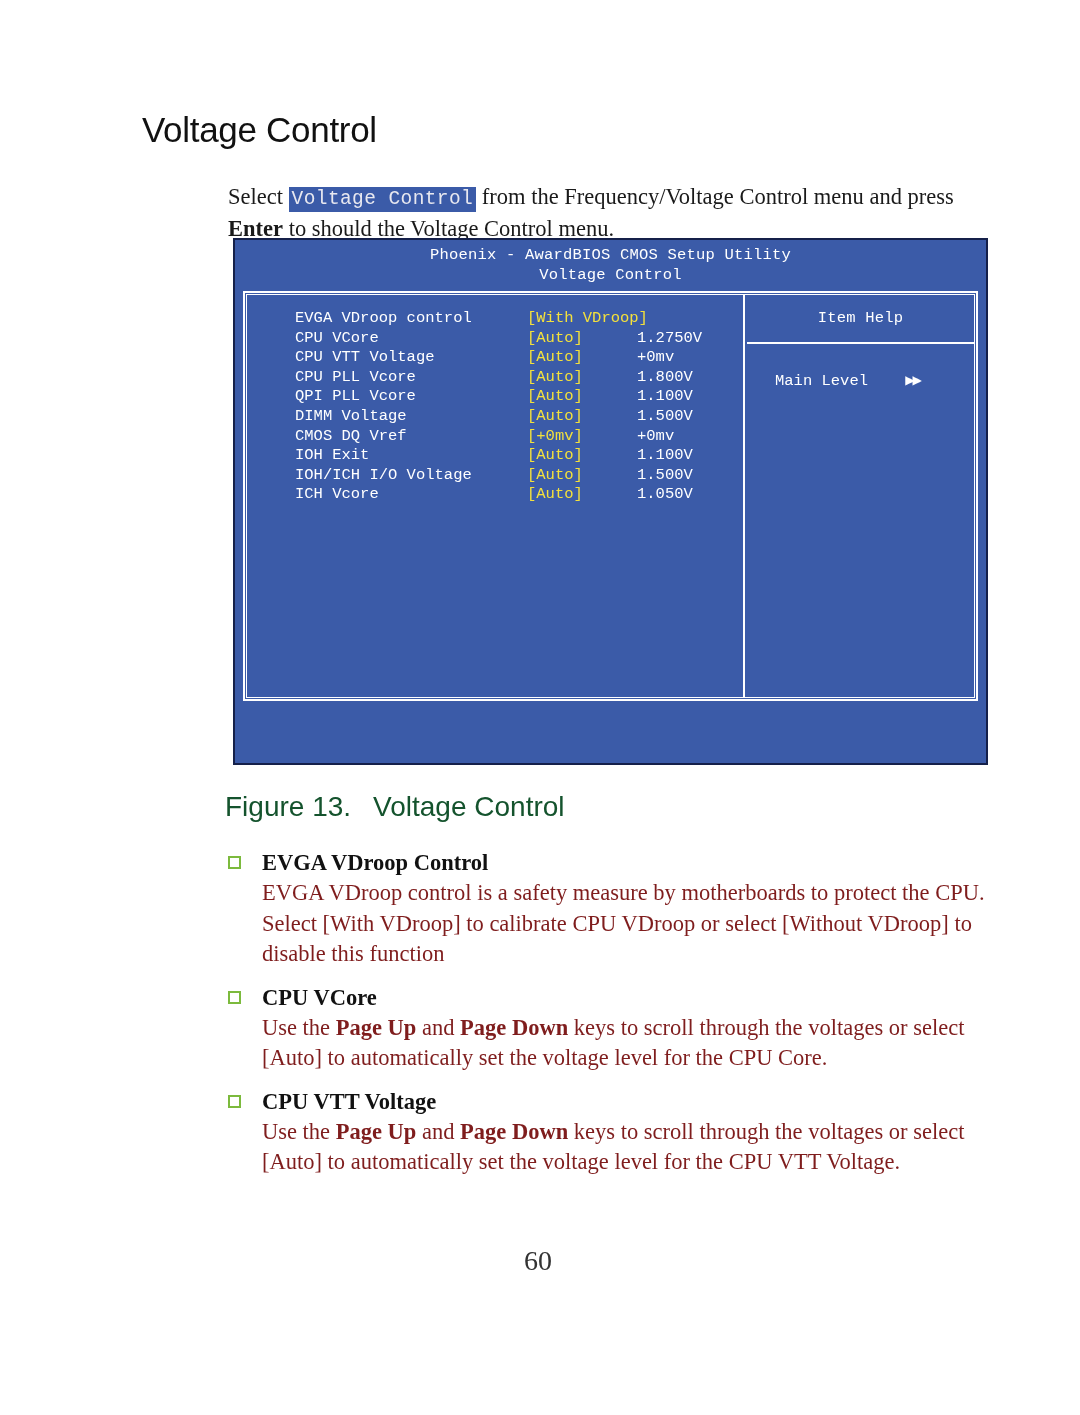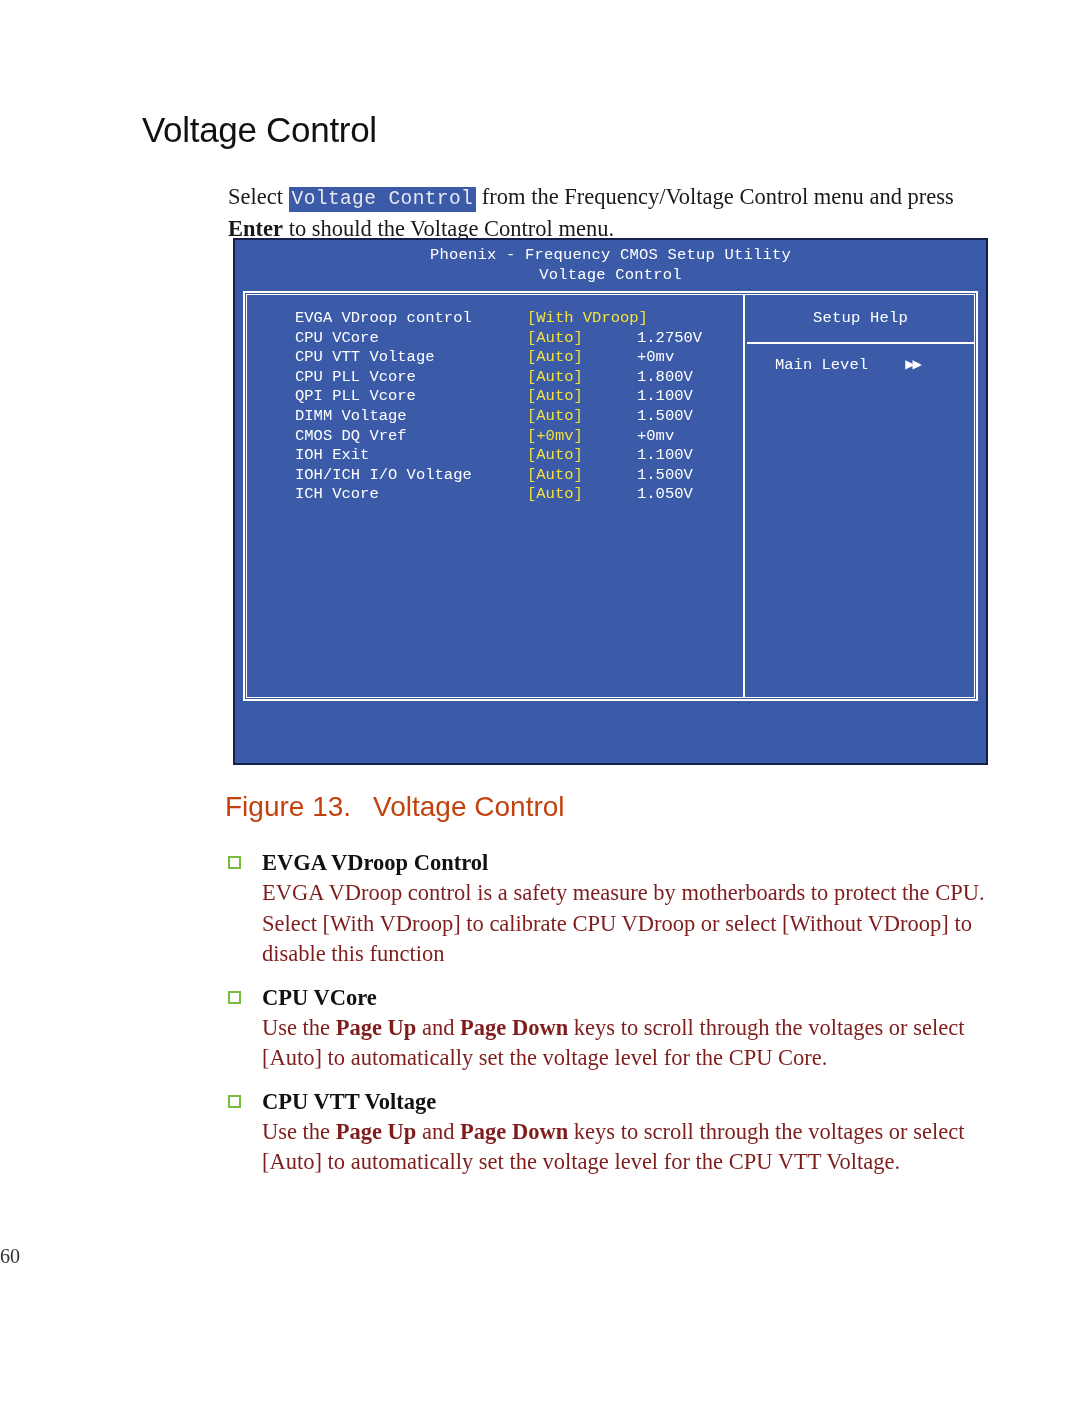--- a/index.html
+++ b/index.html
@@ -133,21 +133,21 @@
     bottom: 0;
   }
   .help-title {
     height: 47px;
     line-height: 47px;
     text-align: center;
     border-bottom: 2px solid #ffffff;
     letter-spacing: 0.2px;
   }
   .help-body {
-    padding-top: 12px;
+    padding-top: 28px;
     padding-left: 28px;
     white-space: pre;
   }
   .arrows { letter-spacing: -2px; }
 
   .bios-footer {
     position: absolute;
     left: 0;
     right: 0;
     bottom: 6px;
@@ -158,21 +158,21 @@
   .footer-line1 { letter-spacing: 0.1px; }
   .footer-line2 { letter-spacing: 0.1px; }
 
   
   .fig-caption {
     position: absolute;
     left: 225px;
     top: 791px;
     font-family: "Liberation Sans", sans-serif;
     font-size: 28px;
-    color: #c2410c;
+    color: #14532d;
   }
   .fig-caption .gap { display: inline-block; width: 22px; }
 
   
   .sections {
     position: absolute;
     left: 228px;
     top: 848px;
     width: 762px;
   }
@@ -200,33 +200,34 @@
     line-height: 30.5px;
     color: #7f1d1d;
   }
 
   
   .page-number {
     position: absolute;
     left: 0;
     right: 4px;
     top: 1245px;
-    font-size: 20px;
+    text-align: center;
+    font-size: 28px;
     color: #333333;
   }
 </style>
 </head>
 <body>
 
 <div class="page-heading">Voltage Control</div>
 
 <div class="intro"><span>Select </span><span class="mono-hl">Voltage Control</span><span> from the Frequency/Voltage Control menu and press </span><span class="b">Enter</span><span> to should the Voltage Control menu.</span></div>
 
 <div class="bios">
-  <div class="bios-title">Phoenix - Frequency CMOS Setup Utility</div>
+  <div class="bios-title">Phoenix - AwardBIOS CMOS Setup Utility</div>
   <div class="bios-subtitle">Voltage Control</div>
 
   <div class="bios-frame">
     <div class="bios-frame-inner">
       <div class="bios-vsplit"></div>
 
       <div class="settings">
         <div class="srow">
           <span class="s-label">EVGA VDroop control</span>
           <span class="s-value">[With VDroop]</span>
@@ -274,21 +275,21 @@
         </div>
         <div class="srow">
           <span class="s-label">ICH Vcore</span>
           <span class="s-value">[Auto]</span>
           <span class="s-read">1.050V</span>
         </div>
       </div>
 
 
       <div class="help-panel">
-        <div class="help-title">Setup Help</div>
+        <div class="help-title">Item Help</div>
         <div class="help-body"><span>Main Level</span>    <span class="arrows">▶▶</span></div>
       </div>
     </div>
   </div>
 
   <div class="bios-footer">
   </div>
 </div>
 
 <div class="fig-caption"><span>Figure 13.</span><span class="gap"></span><span>Voltage Control</span></div>

